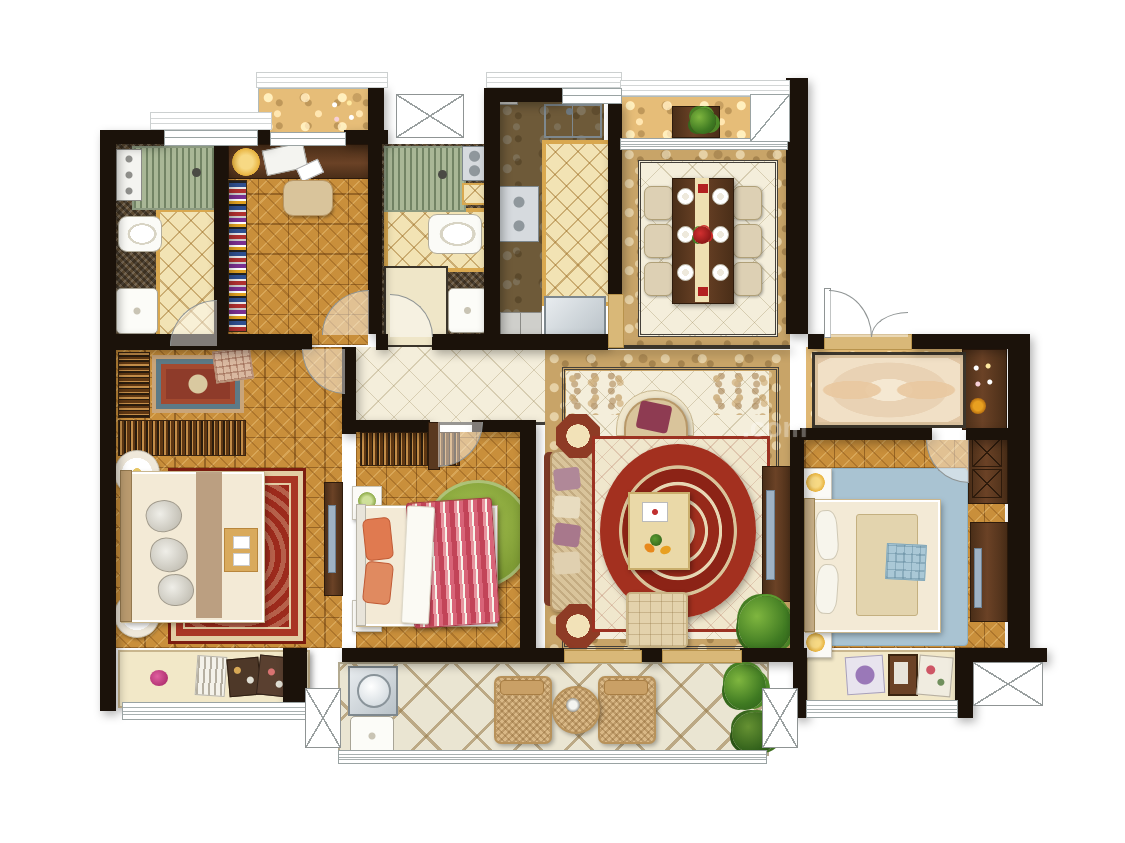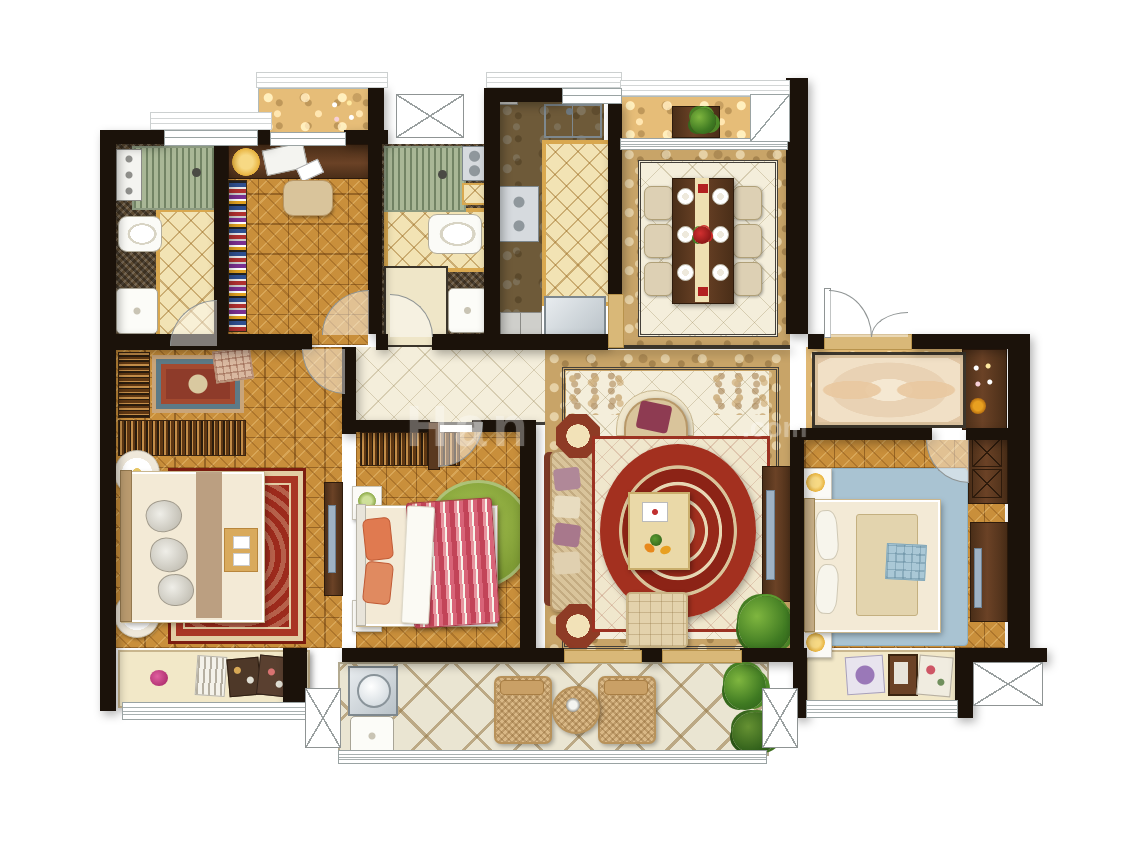--- a/index.html
+++ b/index.html
@@ -401,16 +401,15 @@
     <div class="arc q-tr" style="left:390px;top:294px;width:42px;height:42px;"></div>
     <div class="arc q-bl" style="left:302px;top:349px;width:42px;height:44px;"></div>
     <div style="position:absolute;left:428px;top:422px;width:10px;height:46px;background:#5a3920;border:1px solid #2e1b0c;"></div>
     <div class="arc q-br" style="left:438px;top:422px;width:44px;height:44px;"></div>
     <div class="arc q-bl" style="left:926px;top:440px;width:42px;height:42px;"></div>
     <div style="position:absolute;left:824px;top:288px;width:5px;height:48px;background:#fff;border:1px solid #8f9494;"></div>
     <div class="arc q-tr" style="left:829px;top:290px;width:42px;height:46px;"></div>
     <div class="arc q-tl" style="left:871px;top:312px;width:36px;height:24px;"></div>
   </div>
 
-  <div class="watermark" style="left:406px;top:392px;font-size:58px;letter-spacing:6px;">Han</div>
   <div class="watermark" style="left:742px;top:412px;font-size:28px;">.com</div>
 
 </div>
 
 </body></html>

